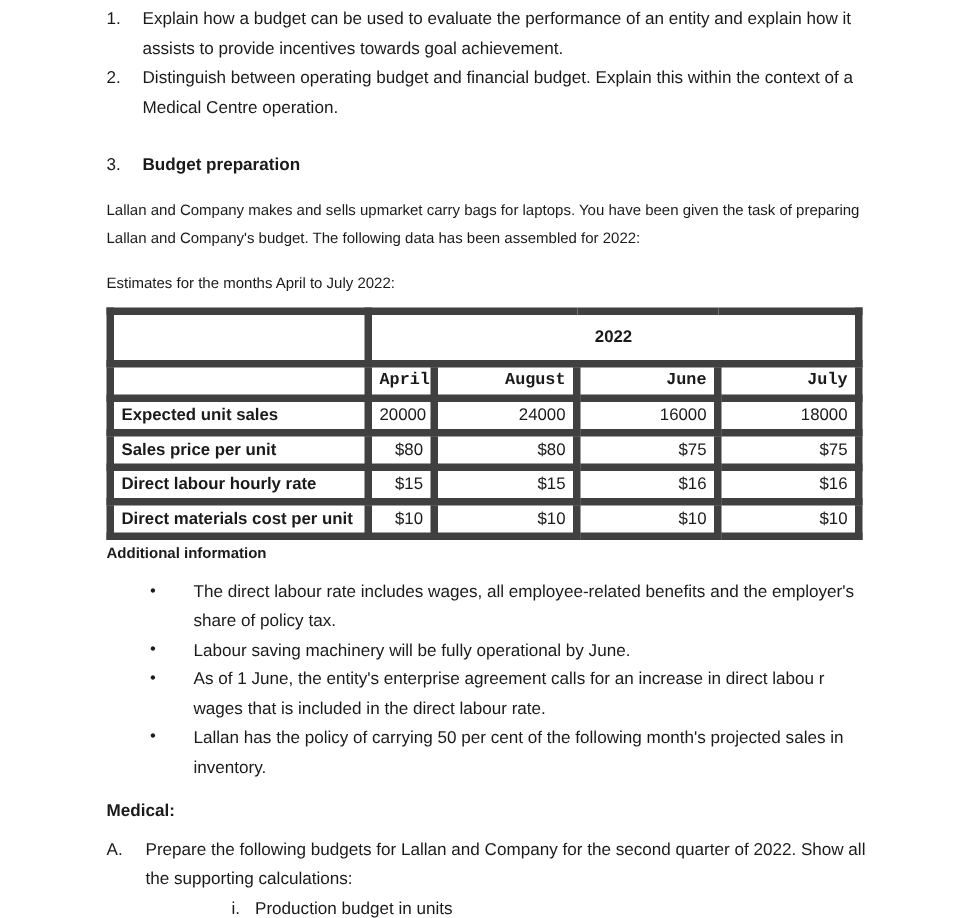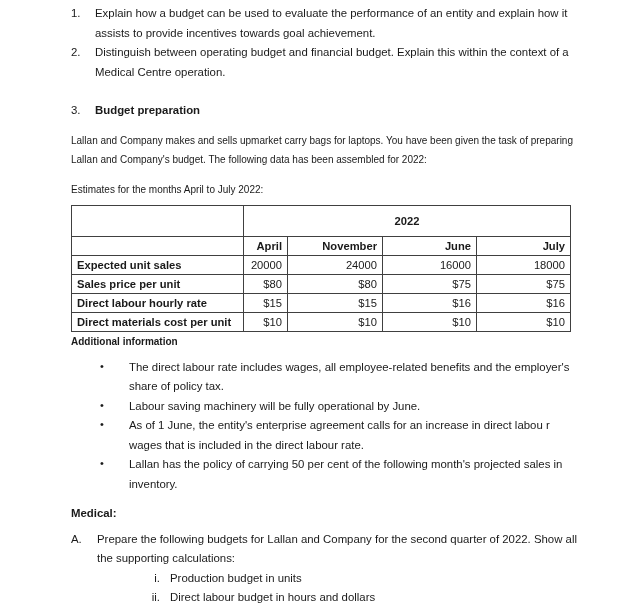--- a/index.html
+++ b/index.html
@@ -76,39 +76,40 @@
 
   
   table.budget {
     border-collapse: collapse;
     margin-left: 71px;
     margin-top: 6px;
     width: 499px;
     table-layout: fixed;
   }
   table.budget td, table.budget th {
-    border: 1px solid #404040;
+    border: 5px solid #404040;
     font-size: 11.2px;
     line-height: 14px;
     padding: 1px 5px 2px 5px;
     height: 15px;
     font-weight: normal;
     vertical-align: middle;
   }
   table.budget .rowlabel {
     font-weight: bold;
     text-align: left;
   }
   table.budget .num {
     text-align: right;
     margin-left: 32px;
   }
   table.budget .monthhead {
     text-align: right;
     font-weight: bold;
+    font-family: Liberation Mono, monospace;
   }
   table.budget .yearhead {
     text-align: center;
     font-weight: bold;
     height: 27px;
   }
   table.budget .blankcorner {
     height: 27px;
   }
   col.c-label { width: 172px; }
@@ -224,21 +225,21 @@
         <col class="c-m4">
     </colgroup>
     <tbody>
       <tr>
         <td class="blankcorner"></td>
         <td class="yearhead" colspan="4">2022</td>
       </tr>
       <tr>
         <td></td>
         <td class="monthhead">April</td>
-        <td class="monthhead">November</td>
+        <td class="monthhead">August</td>
         <td class="monthhead">June</td>
         <td class="monthhead">July</td>
       </tr>
 
       <tr>
         <td class="rowlabel">Expected unit sales</td>
         <td class="num">20000</td>
         <td class="num">24000</td>
         <td class="num">16000</td>
         <td class="num">18000</td>

